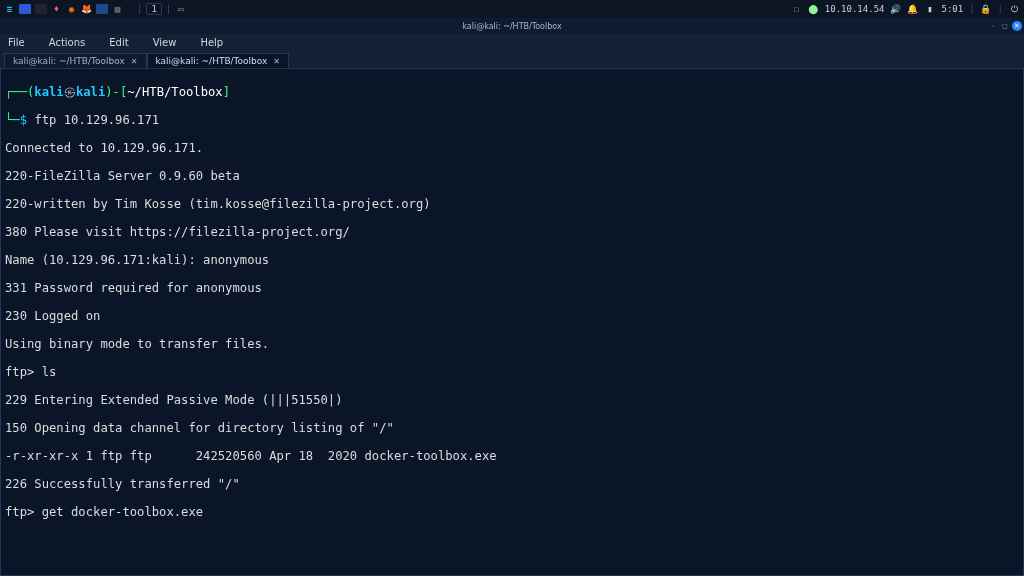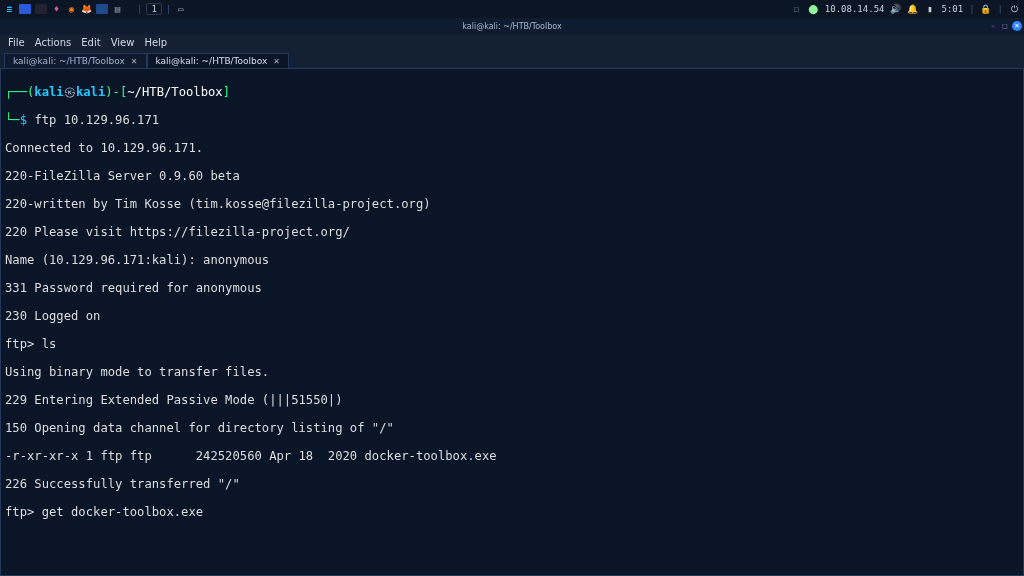--- a/index.html
+++ b/index.html
@@ -48,21 +48,21 @@
   .wbtn.max{ color:#88a;}
   .wbtn.close{ background:#2f84ff; color:#fff;}
 
   
   .menu-bar {
     height: 16px;
     background: #142135;
     display:flex;
     align-items:center;
     font-size: 10px;
-    gap: 10px;
+    gap: 24px;
     padding: 0 8px;
     color:#cfd7e6;
     font-family: "DejaVu Sans", Arial, sans-serif;
   }
   .menu-bar span { cursor:default;}
 
   
   .tab-bar {
     height: 18px;
     background: #142135;
@@ -121,21 +121,21 @@
     <span class="icon" style="color:#89a;">▤</span>
     <span class="sep"></span>
     <span style="color:#3a5078;">|</span>
     <span class="workspace">1</span>
     <span style="color:#3a5078;">|</span>
     <span class="icon" style="color:#89a;">▭</span>
   </div>
   <div class="right">
     <span class="icon" style="color:#8aa;">☐</span>
     <span class="icon" style="color:#8df598;">⬤</span>
-    <span>10.08.14.54</span>
+    <span>10.10.14.54</span>
     <span class="icon">🔊</span>
     <span class="icon">🔔</span>
     <span class="icon">▮</span>
     <span>5:01</span>
     <span style="color:#3a5078;">|</span>
     <span class="icon">🔒</span>
     <span style="color:#3a5078;">|</span>
     <span class="icon">⏻</span>
   </div>
 </div>
@@ -167,26 +167,26 @@
     <span class="close">✕</span>
   </div>
 </div>
 
 <div class="terminal">
 <div class="line"><span class="c-green">┌──(</span><span class="c-cyan bold">kali</span><span class="c-gray">㉿</span><span class="c-cyan bold">kali</span><span class="c-green">)-[</span><span style="color:#ffffff;">~/HTB/Toolbox</span><span class="c-green">]</span></div>
 <div class="line"><span class="c-green">└─</span><span class="c-cyan">$ </span><span>ftp 10.129.96.171</span></div>
 <div class="line">Connected to 10.129.96.171.</div>
 <div class="line">220-FileZilla Server 0.9.60 beta</div>
 <div class="line">220-written by Tim Kosse (tim.kosse@filezilla-project.org)</div>
-<div class="line">220 Please visit https://filezilla-project.org/</div>
+<div class="line">380 Please visit https://filezilla-project.org/</div>
 <div class="line">Name (10.129.96.171:kali): anonymous</div>
 <div class="line">331 Password required for anonymous</div>
 <div class="line">230 Logged on</div>
+<div class="line">Using binary mode to transfer files.</div>
 <div class="line">ftp&gt; ls</div>
-<div class="line">Using binary mode to transfer files.</div>
 <div class="line">229 Entering Extended Passive Mode (|||51550|)</div>
 <div class="line">150 Opening data channel for directory listing of "/"</div>
 <div class="line">-r-xr-xr-x 1 ftp ftp      242520560 Apr 18  2020 docker-toolbox.exe</div>
 <div class="line">226 Successfully transferred "/"</div>
 <div class="line">ftp&gt; get docker-toolbox.exe</div>
 
 
 
 
 

